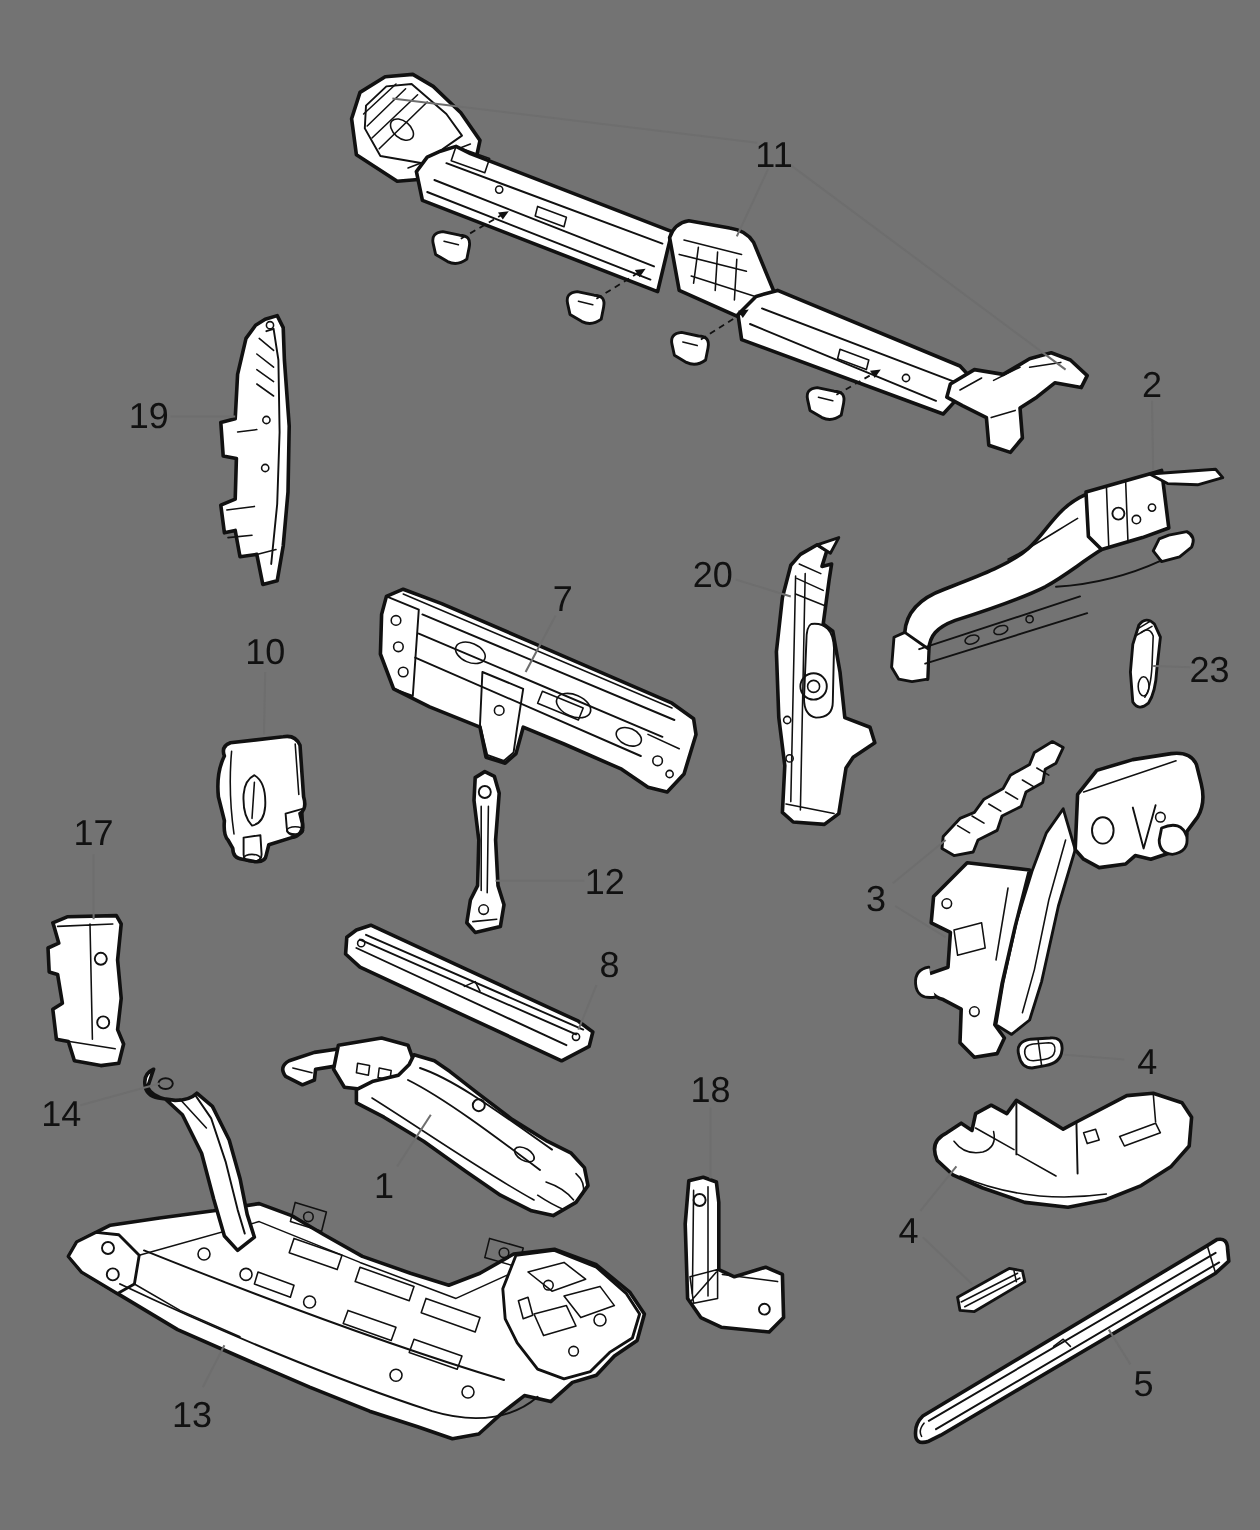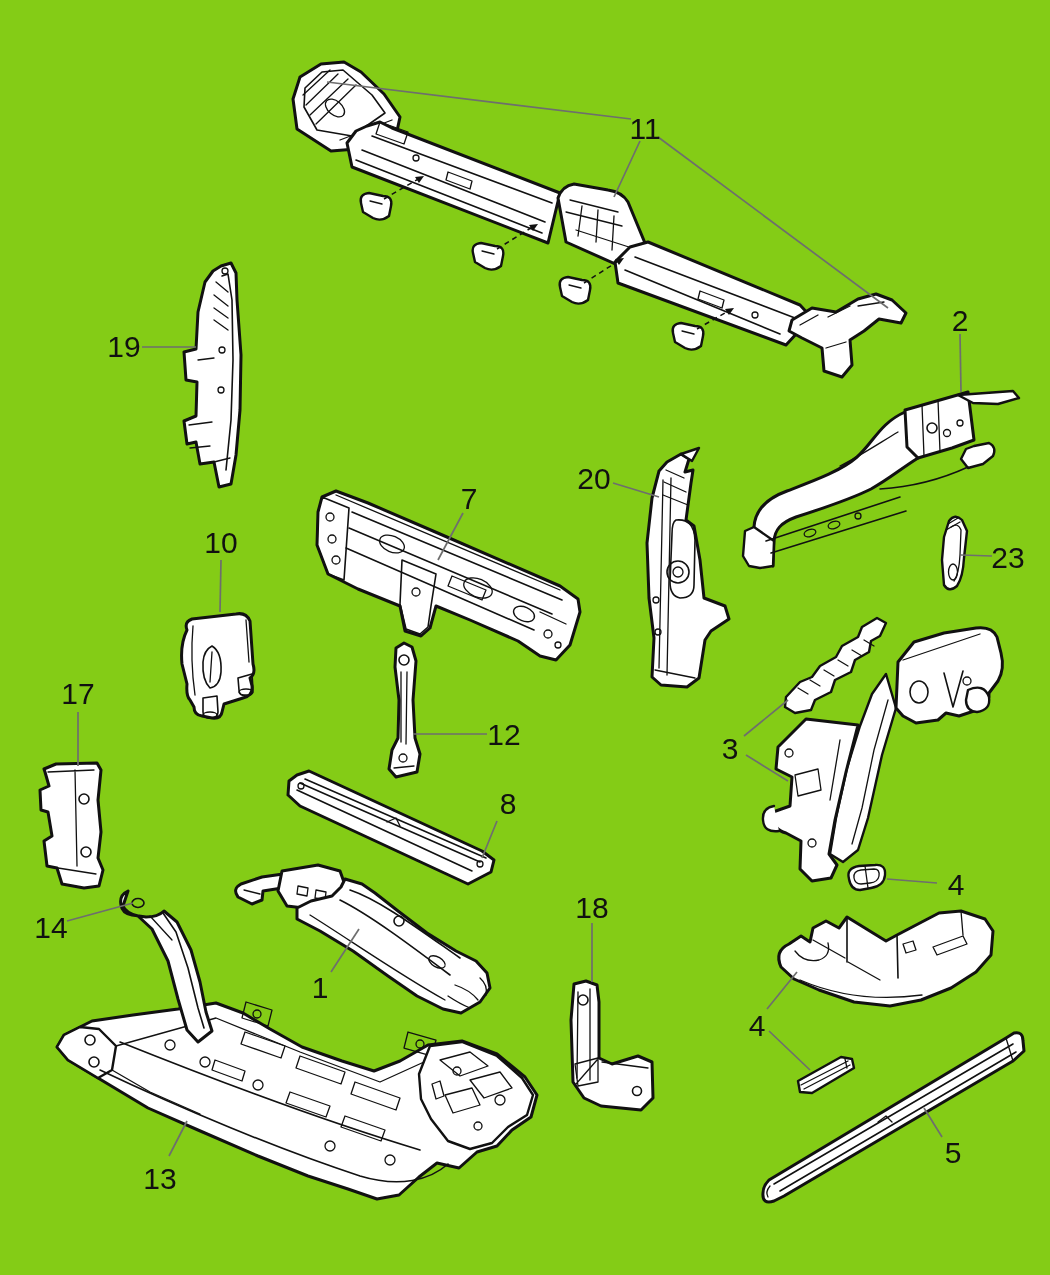--- a/index.html
+++ b/index.html
@@ -1,16 +1,16 @@
 <!DOCTYPE html>
 <html><head>
 <meta charset="utf-8">
 <style>
   html,body{margin:0;padding:0;background:#fff;}
-  #stage{width:1050px;height:1275px;position:relative;background:#84cc16;
+  #stage{width:1050px;height:1275px;position:relative;background:#737373;
          font-family:"Liberation Sans", sans-serif;}
   svg{display:block;}
   .o {fill:#ffffff;stroke:#111111;stroke-width:3;stroke-linejoin:round;stroke-linecap:round;}
   .o2{fill:#ffffff;stroke:#111111;stroke-width:2.4;stroke-linejoin:round;stroke-linecap:round;}
   .i {fill:none;stroke:#111111;stroke-width:1.6;stroke-linejoin:round;stroke-linecap:round;}
   .ih{fill:none;stroke:#111111;stroke-width:1.3;stroke-linejoin:round;stroke-linecap:round;}
   .d {fill:none;stroke:#111111;stroke-width:1.5;stroke-dasharray:5 4;}
   .ah{fill:#111111;stroke:none;}
   .leader{stroke-width:1.7;fill:none;}
   .callout-num{font-family:"Liberation Sans", sans-serif;font-weight:400;}

